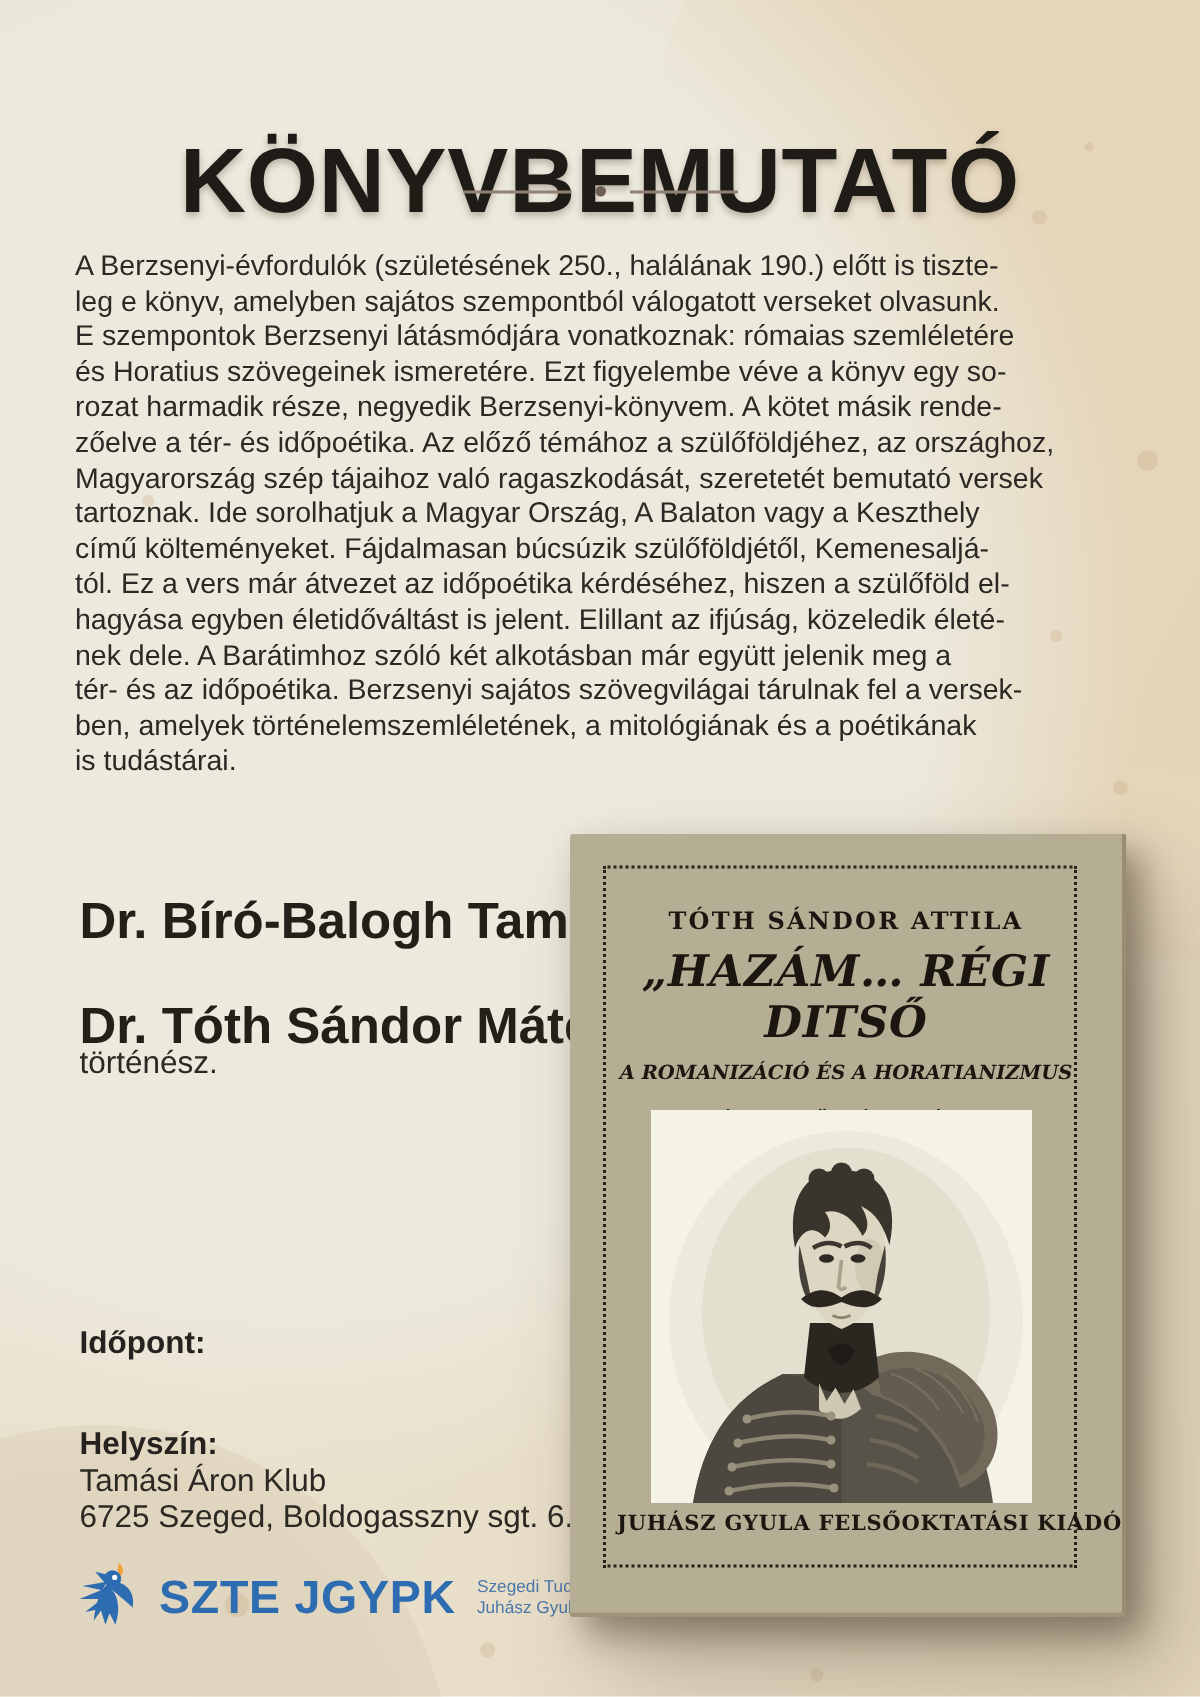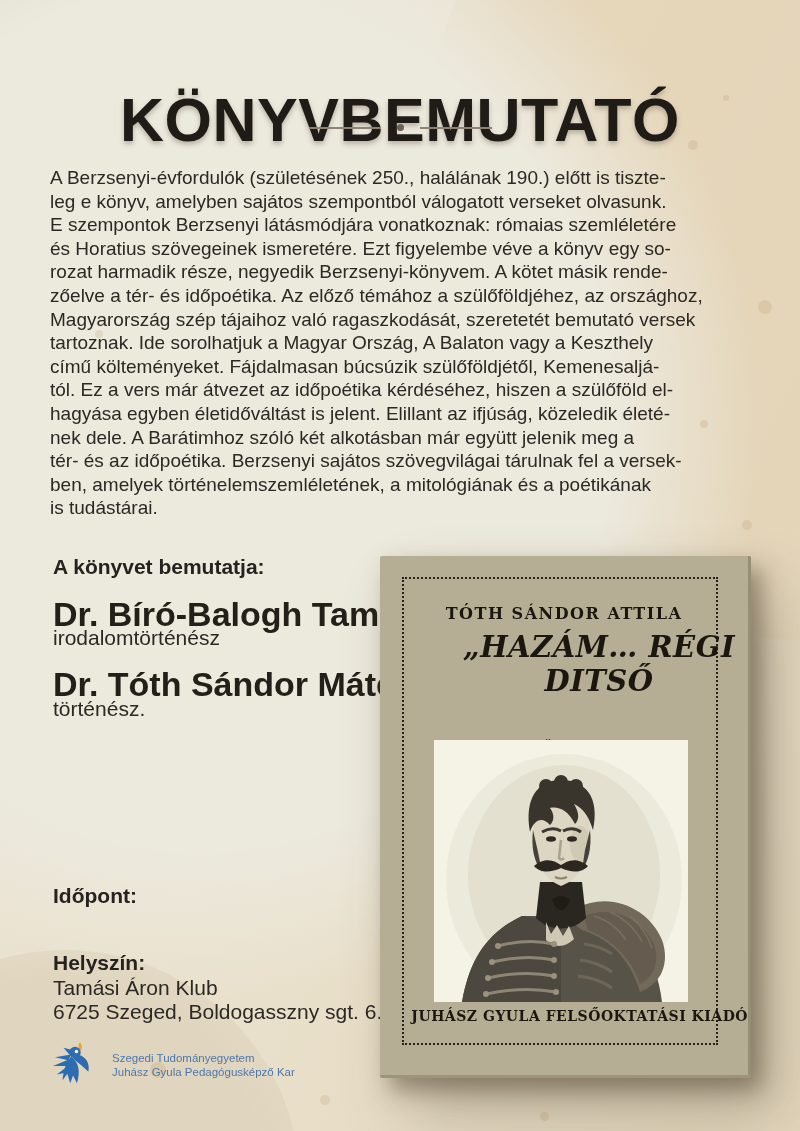--- a/index.html
+++ b/index.html
@@ -43,21 +43,21 @@
 
   .book{
     position:absolute;left:380px;top:556px;width:368px;height:519px;
     background:#b5ae94;border-radius:2px;
     box-shadow:10px 12px 22px rgba(80,65,48,.5),26px 36px 64px rgba(80,65,48,.3);
     border-right:3px solid #978f74;border-bottom:3px solid #9d9479;
   }
   .book-frame{position:absolute;left:22px;top:21px;width:312px;height:464px;border:2px dotted #262219;}
   .book-line{position:absolute;left:0;width:100%;text-align:center;font-family:"DejaVu Serif","Liberation Serif",serif;color:#1b1710;}
   .book-author{top:48px;font-size:16px;font-weight:bold;letter-spacing:1.5px;}
-  .book-title1{top:74px;font-size:29px;font-weight:bold;font-style:italic;letter-spacing:.5px;padding-left:35px;}
+  .book-title1{top:74px;font-size:29px;font-weight:bold;font-style:italic;letter-spacing:.5px;}
   .book-title2{top:110px;font-size:29px;font-weight:bold;font-style:italic;letter-spacing:.5px;}
   .book-sub{font-size:13px;font-weight:bold;font-style:italic;}
   .book-sub1{top:152px;} .book-sub2{top:168px;} .book-sub3{top:184px;}
   .book-sub4{top:201px;font-style:normal;}
   .book-portrait{position:absolute;left:54px;top:184px;width:254px;height:262px;background:#f5f2e6;}
   .book-publisher{top:452px;font-size:14px;font-weight:bold;letter-spacing:.5px;text-align:right;}
 </style>
 </head>
 <body>
 
@@ -94,23 +94,21 @@
 Magyarország szép tájaihoz való ragaszkodását, szeretetét bemutató versek
 tartoznak. Ide sorolhatjuk a Magyar Ország, A Balaton vagy a Keszthely
 című költeményeket. Fájdalmasan búcsúzik szülőföldjétől, Kemenesaljá-
 tól. Ez a vers már átvezet az időpoétika kérdéséhez, hiszen a szülőföld el-
 hagyása egyben életidőváltást is jelent. Elillant az ifjúság, közeledik életé-
 nek dele. A Barátimhoz szóló két alkotásban már együtt jelenik meg a
 tér- és az időpoétika. Berzsenyi sajátos szövegvilágai tárulnak fel a versek-
 ben, amelyek történelemszemléletének, a mitológiának és a poétikának
 is tudástárai.</div>
 
-  <div class="label-bold" style="top:555px">A könyvet bemutatja:</div>
   <div class="presenter-name" style="top:595px">Dr. Bíró-Balogh Tamás</div>
-  <div class="text-plain" style="top:626px">irodalomtörténész</div>
   <div class="presenter-name" style="top:665px">Dr. Tóth Sándor Máté</div>
   <div class="text-plain" style="top:697px">történész.</div>
 
   <div class="label-bold" style="top:884px">Időpont:</div>
   <div class="label-bold" style="top:951px">Helyszín:</div>
   <div class="text-plain" style="top:976px">Tamási Áron Klub</div>
   <div class="text-plain" style="top:1000px">6725 Szeged, Boldogasszny sgt. 6.</div>
 
   <div class="logo">
     <svg class="logo-icon" viewBox="0 0 48 50" aria-hidden="true">
@@ -119,30 +117,32 @@
         <path d="M12 7 L24 10 L19 15 Z"></path>
         <circle cx="24" cy="12" r="6"></circle>
         <path d="M24 14 C34 14 40 22 38 32 C32 26 26 22 22 18 Z"></path>
         <path d="M3 17 L20 14 L17 20 Z"></path>
         <path d="M1 26 L18 19 L17 26 Z"></path>
         <path d="M5 35 L18 25 L20 32 Z"></path>
         <path d="M20 16 C28 22 30 32 26 44 L22 36 L19 44 L16 34 L11 41 C12 30 15 21 20 16 Z"></path>
       </g>
       <circle cx="25.5" cy="11" r="1.8" fill="#ffffff"></circle>
     </svg>
+    <div class="logo-acronym">SZTE JGYPK</div>
     <div class="logo-org">
       <div>Szegedi Tudományegyetem</div>
       <div>Juhász Gyula Pedagógusképző Kar</div>
     </div>
   </div>
 
   <div class="book">
     <div class="book-frame"></div>
     <div class="book-line book-author">TÓTH SÁNDOR ATTILA</div>
     <div class="book-line book-title1">„HAZÁM… RÉGI DITSŐ</div>
+    <div class="book-line book-sub book-sub1">A ROMANIZÁCIÓ ÉS A HORATIANIZMUS</div>
     <div class="book-line book-sub book-sub3">DÁNIEL KÖLTÉSZETÉBEN</div>
     <div class="book-line book-sub book-sub4">III.</div>
 
     <div class="book-portrait">
       <svg viewBox="0 0 254 262" width="254" height="262" aria-hidden="true">
         <rect width="254" height="262" fill="#f5f2e6"></rect>
         <ellipse cx="130" cy="140" rx="118" ry="126" fill="#eceadb"></ellipse>
         <ellipse cx="130" cy="135" rx="96" ry="110" fill="#e3e0cf"></ellipse>
 
         <path d="M28 262 C36 214 58 190 88 176 L166 176 C204 190 222 216 228 262 Z" fill="#575349"></path>

